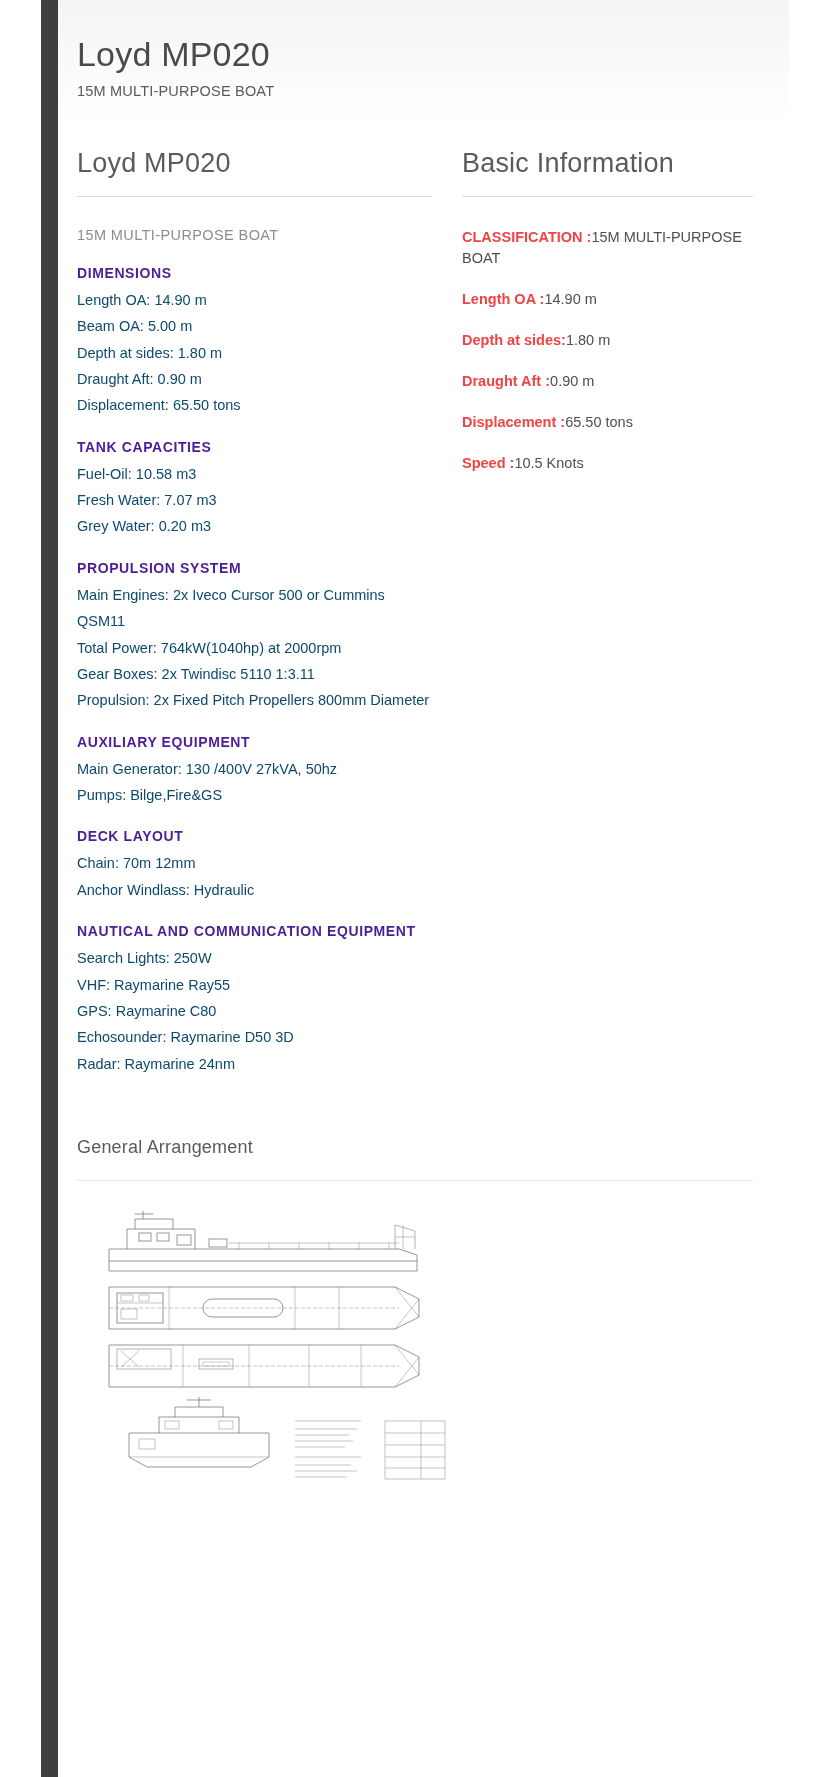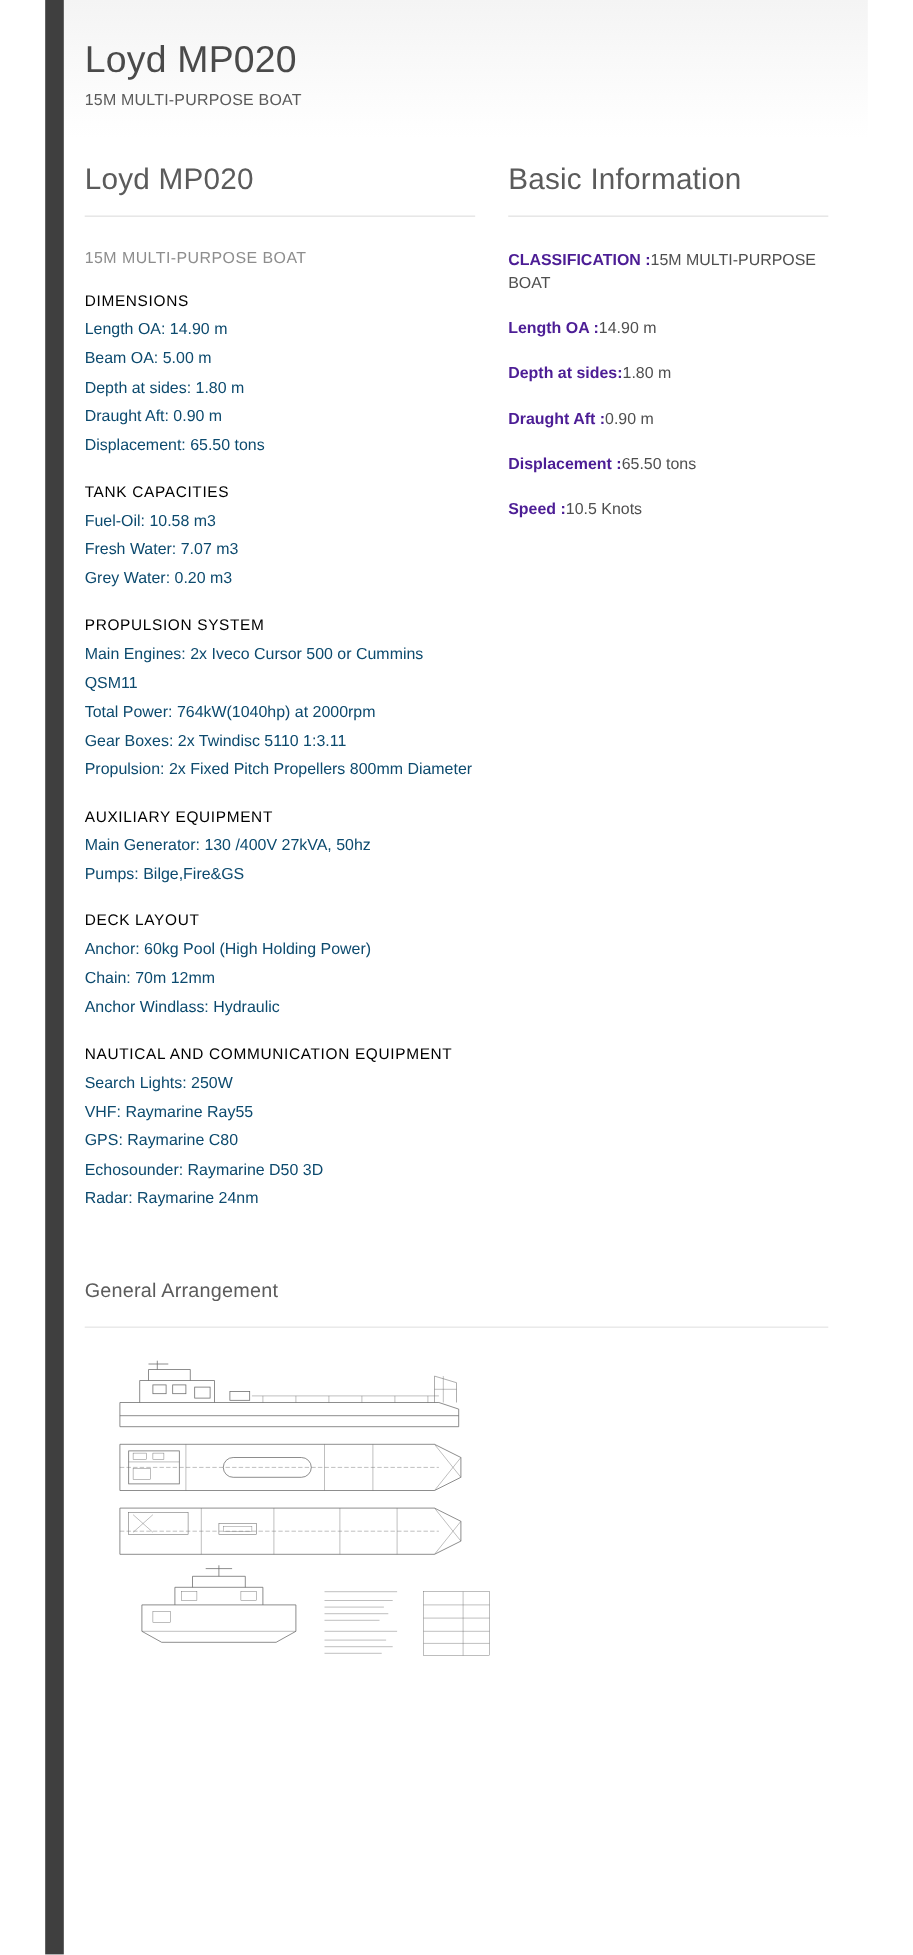--- a/index.html
+++ b/index.html
@@ -76,43 +76,43 @@
   .lead {
     font-size: 14.5px;
     color: #8d8d8d;
     letter-spacing: 0.4px;
     margin: 0 0 22px 0;
   }
 
   .spec-group { margin-bottom: 20px; }
   .spec-title {
     font-size: 14px;
-    font-weight: normal;
-    color: #000000;
+    font-weight: bold;
+    color: #4c1d95;
     letter-spacing: 0.6px;
     margin: 0 0 6px 0;
   }
   .spec-line {
     font-size: 14.5px;
     color: #0c4a6e;
     line-height: 1.82;
     margin: 0;
   }
 
   
   .info-list { margin: 0; padding: 0; list-style: none; }
   .info-item {
     font-size: 14.5px;
     color: #4f4f4f;
     margin: 0 0 20px 0;
     line-height: 1.45;
   }
   .info-label {
     font-weight: bold;
-    color: #4c1d95;
+    color: #ef4444;
   }
   .info-value { color: #4f4f4f; }
 
   
   .ga {
     padding: 40px 36px 0 19px;
   }
   .ga-heading {
     font-size: 18px;
     font-weight: 400;
@@ -182,21 +182,20 @@
         </div>
 
         <div class="spec-group">
           <div class="spec-title">AUXILIARY EQUIPMENT</div>
           <p class="spec-line">Main Generator: 130 /400V 27kVA, 50hz</p>
           <p class="spec-line">Pumps: Bilge,Fire&amp;GS</p>
         </div>
 
         <div class="spec-group">
           <div class="spec-title">DECK LAYOUT</div>
-          <p class="spec-line">Anchor: 60kg Pool (High Holding Power)</p>
           <p class="spec-line">Chain: 70m 12mm</p>
           <p class="spec-line">Anchor Windlass: Hydraulic</p>
         </div>
 
         <div class="spec-group">
           <div class="spec-title">NAUTICAL AND COMMUNICATION EQUIPMENT</div>
           <p class="spec-line">Search Lights: 250W</p>
           <p class="spec-line">VHF: Raymarine Ray55</p>
           <p class="spec-line">GPS: Raymarine C80</p>
           <p class="spec-line">Echosounder: Raymarine D50 3D</p>

